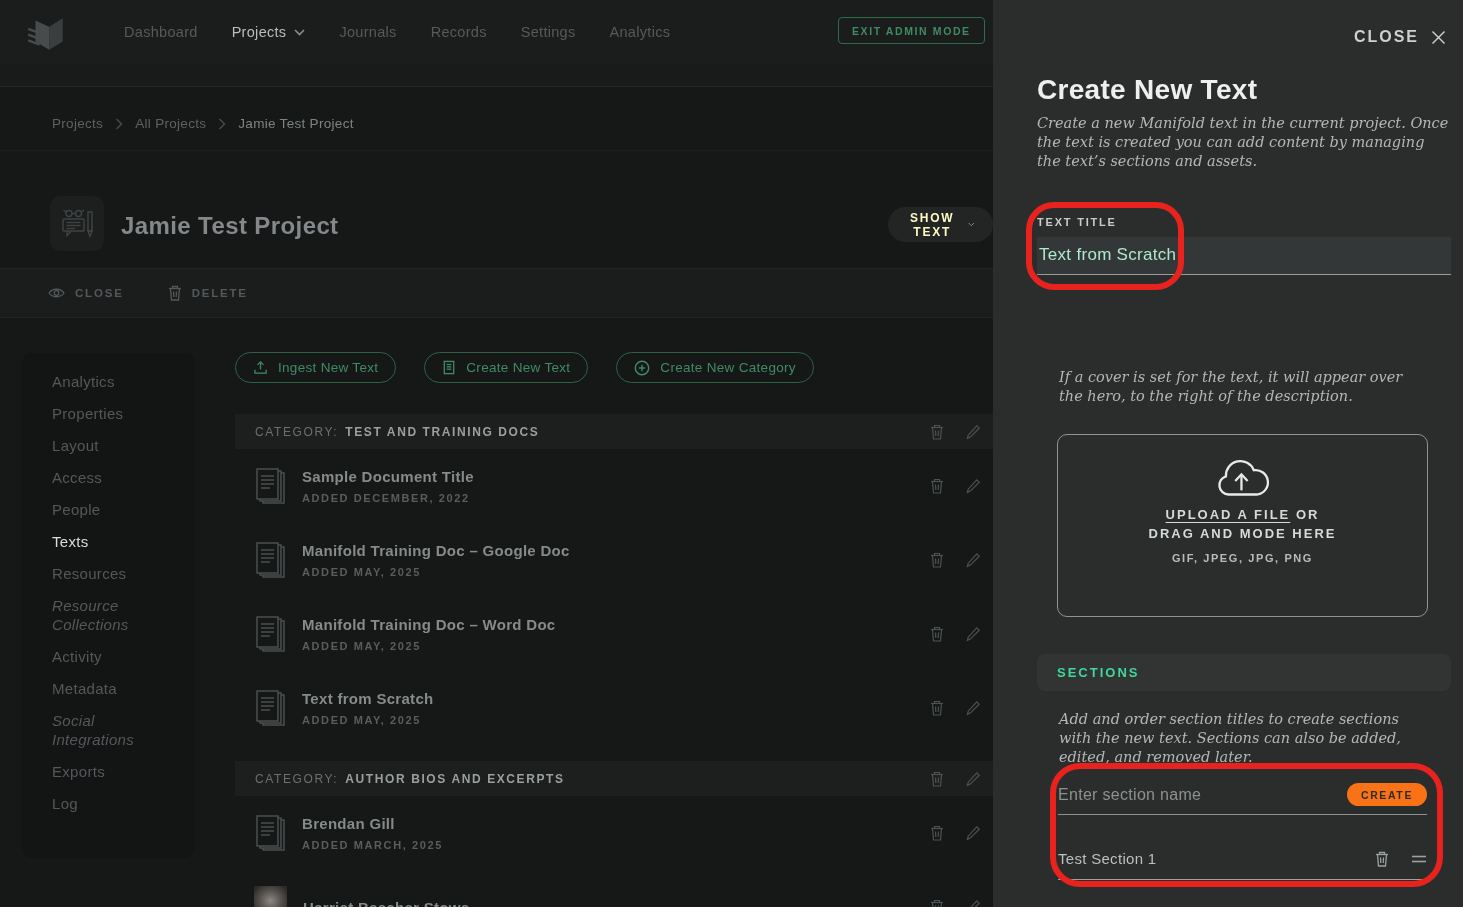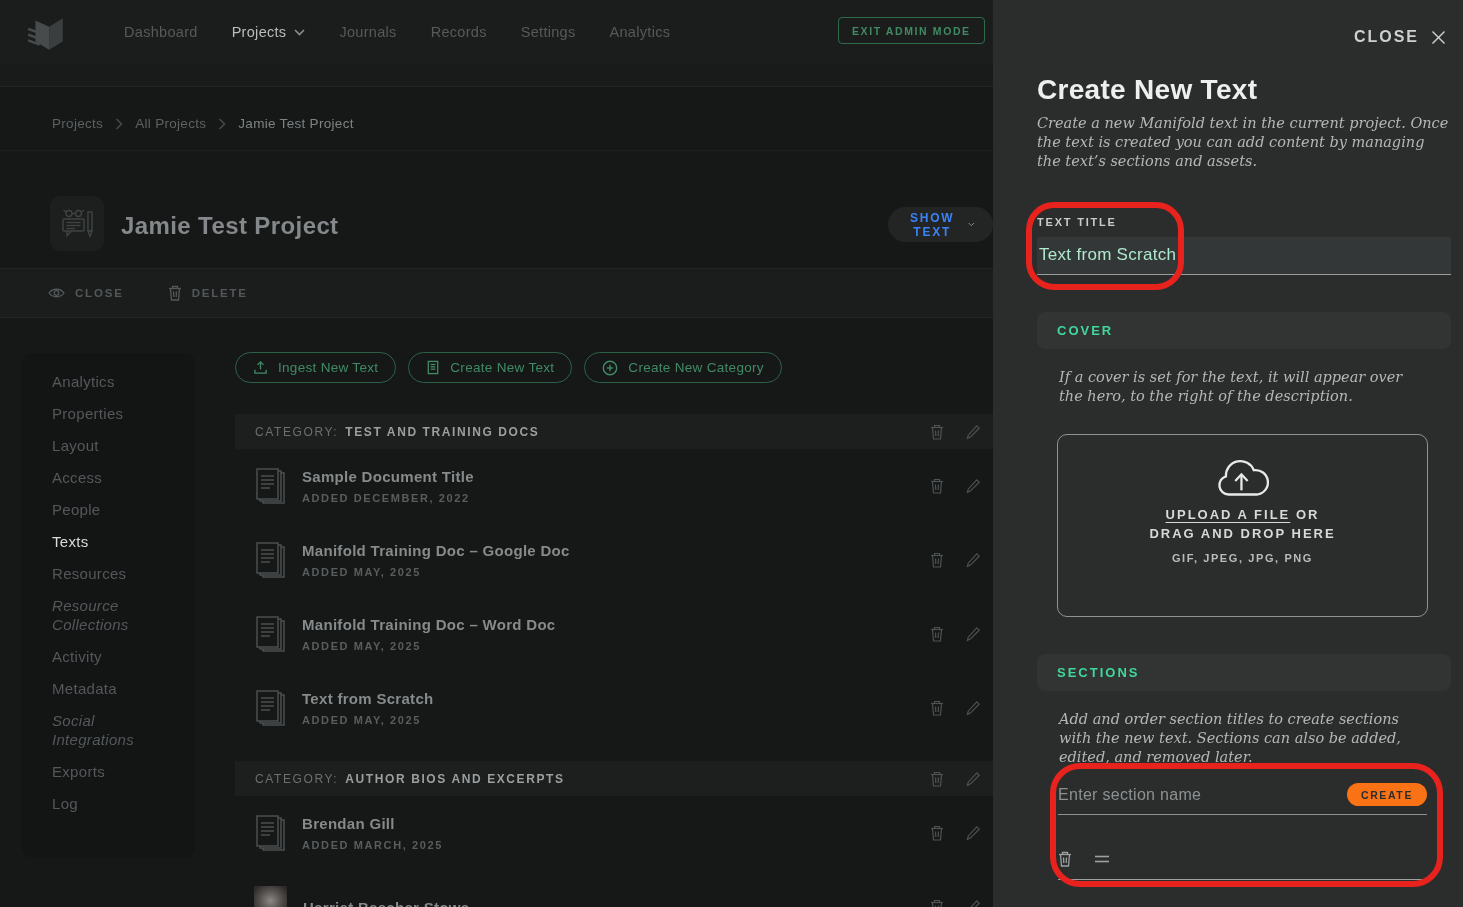--- a/index.html
+++ b/index.html
@@ -30,42 +30,42 @@
                  font-size:13.5px; color:#5d6161; letter-spacing:.3px;}
   .crumb-sep { width:8px; height:12px; stroke:#464a4a; fill:none; stroke-width:1.5; }
   .breadcrumbs .current { color:#7e8282; }
   .bc-line { position:absolute; left:0; top:150px; width:100%; height:1px; background:#1e2020; }
 
   
   .hero-avatar { position:absolute; left:50px; top:196px; width:54px; height:55px; border-radius:10px;
                  background:#1d1f1f; display:flex; align-items:center; justify-content:center; }
   .hero-title { position:absolute; left:121px; top:212px; font-size:24px; color:#84888a; letter-spacing:.4px; }
   .show-text-btn { position:absolute; left:888px; top:207px; height:35px; padding:0 18px; border-radius:18px;
-                   background:#232525; color:#3b82f6; font-size:12px; font-weight:bold; letter-spacing:1.8px;
+                   background:#232525; color:#fef9c3; font-size:12px; font-weight:bold; letter-spacing:1.8px;
                    display:flex; align-items:center; gap:10px; border:none; font-family:"Liberation Sans",sans-serif;}
 
   
   .utilbar { position:absolute; left:0; top:268px; width:100%; height:50px; background:#1b1d1d;
              border-top:1px solid #232525; border-bottom:1px solid #232525;
              display:flex; align-items:center; padding:0 48px; gap:44px; }
   .util-btn { display:flex; align-items:center; gap:10px; background:none; border:none; cursor:pointer;
               color:#54585a; font-size:11.5px; font-weight:bold; letter-spacing:1.8px;
               font-family:"Liberation Sans", sans-serif;}
   .util-btn svg { stroke:#54585a; fill:none; }
 
   
   .side-panel { position:absolute; left:22px; top:353px; width:173px; height:505px;
                 background:#131515; border-radius:10px; padding:19px 0 0 30px; }
   .side-item { font-size:15px; line-height:19px; color:#54585a; margin-bottom:13px; cursor:pointer; letter-spacing:.3px;}
   .side-item.active { color:#d8dcdc; }
   .side-item.two { width:110px;font-style:italic; }
 
   
   .content { position:absolute; left:235px; top:318px; width:758px; }
-  .btn-row { display:flex; gap:12px; margin-top:34px; }
+  .btn-row { display:flex; gap:28px; margin-top:34px; }
   .pill-btn { height:31px; padding:0 17px; border:1px solid #2c6148; border-radius:16px; background:transparent;
               color:#418a66; font-size:13.5px; letter-spacing:.3px; display:flex; align-items:center; gap:10px;
               font-family:"Liberation Sans", sans-serif; cursor:pointer;}
   .pill-btn svg { stroke:#418a66; fill:none; stroke-width:1.4; }
 
   .cat-block { margin-top:31px; }
   .cat-block + .cat-block { margin-top:16px; }
   .cat-header { height:35px; background:#1d1f1f; display:flex; align-items:center; padding:0 20px;
                 font-size:12px; letter-spacing:1.6px; color:#6b6f6f; position:relative; }
   .cat-header b { color:#9b9f9f; margin-left:7px; font-weight:bold; }
@@ -465,49 +465,47 @@
           <line x1="13.5" y1="1.5" x2="1.5" y2="13.5"></line>
       </svg>
     </button>
 
     <h2 class="d-title">Create New Text</h2>
     <p class="d-desc">Create a new Manifold text in the current project. Once the text is created you can add content by managing the text’s sections and assets.</p>
 
     <label class="f-label">TEXT TITLE</label>
     <input class="f-input" type="text" value="Text from Scratch" style="">
 
-    <div class="sec-bar cover-bar">
-      <span>COVER</span>
-    </div>
     <p class="sec-desc cover-desc">If a cover is set for the text, it will appear over the hero, to the right of the description.</p>
 
     <div class="upload-box">
       <svg width="62" height="44" viewBox="0 0 60 42">
         <path d="M44 36 H16 A9 9 0 0 1 13.5 18.4 A14 14 0 0 1 40.5 12.5 A10 10 0 0 1 44 36 Z"></path>
         <line x1="28.5" y1="32" x2="28.5" y2="17"></line>
         <polyline points="22.5,23 28.5,16.5 34.5,23"></polyline>
       </svg>
       <div class="up-line">
         <u>UPLOAD A FILE</u><span> OR</span><br>
-        <span>DRAG AND DROP HERE</span>
+        <span>DRAG AND MODE HERE</span>
       </div>
       <div class="up-fmt">GIF, JPEG, JPG, PNG</div>
     </div>
 
     <div class="sec-bar sections-bar">
       <span>SECTIONS</span>
     </div>
     <p class="sec-desc sections-desc">Add and order section titles to create sections with the new text. Sections can also be added, edited, and removed later.</p>
 
     <div class="create-row">
       <input class="create-input" type="text" placeholder="Enter section name" style="">
       <button class="create-pill">CREATE</button>
     </div>
 
     <div class="section-row">
+      <span class="section-name">Test Section 1</span>
       <svg width="14" height="16" viewBox="0 0 14 16">
         <line x1="1" y1="3.5" x2="13" y2="3.5"></line>
           <path d="M4.5 3.5 V1.5 H9.5 V3.5"></path>
           <path d="M2.5 3.5 L3.5 15 H10.5 L11.5 3.5"></path>
           <line x1="5.5" y1="6.5" x2="5.8" y2="12"></line>
           <line x1="8.5" y1="6.5" x2="8.2" y2="12"></line>
       </svg>
       <svg class="drag-handle" width="16" height="10" viewBox="0 0 16 10">
         <line x1="1" y1="2.5" x2="15" y2="2.5" stroke-width="1.6"></line>
           <line x1="1" y1="7.5" x2="15" y2="7.5" stroke-width="1.6"></line>

